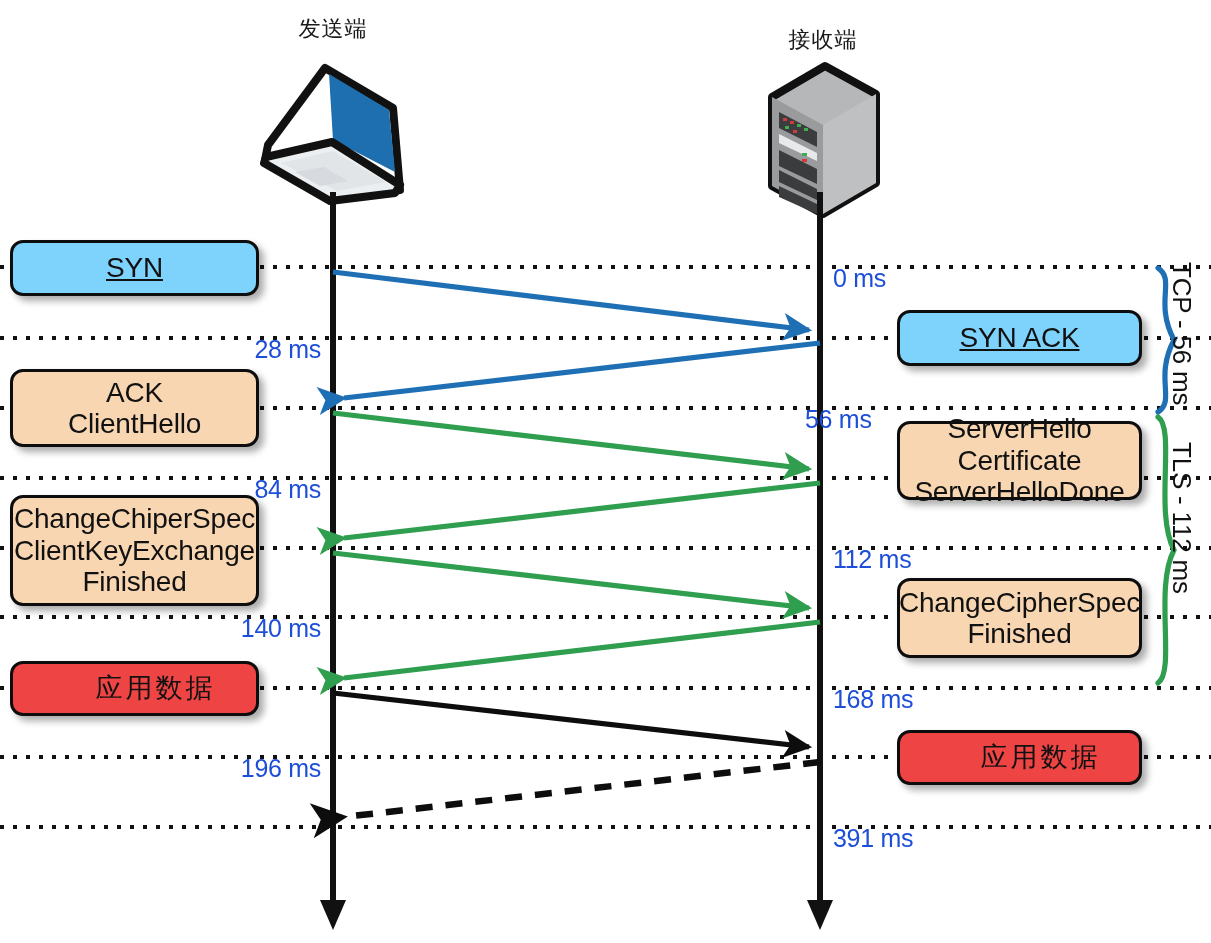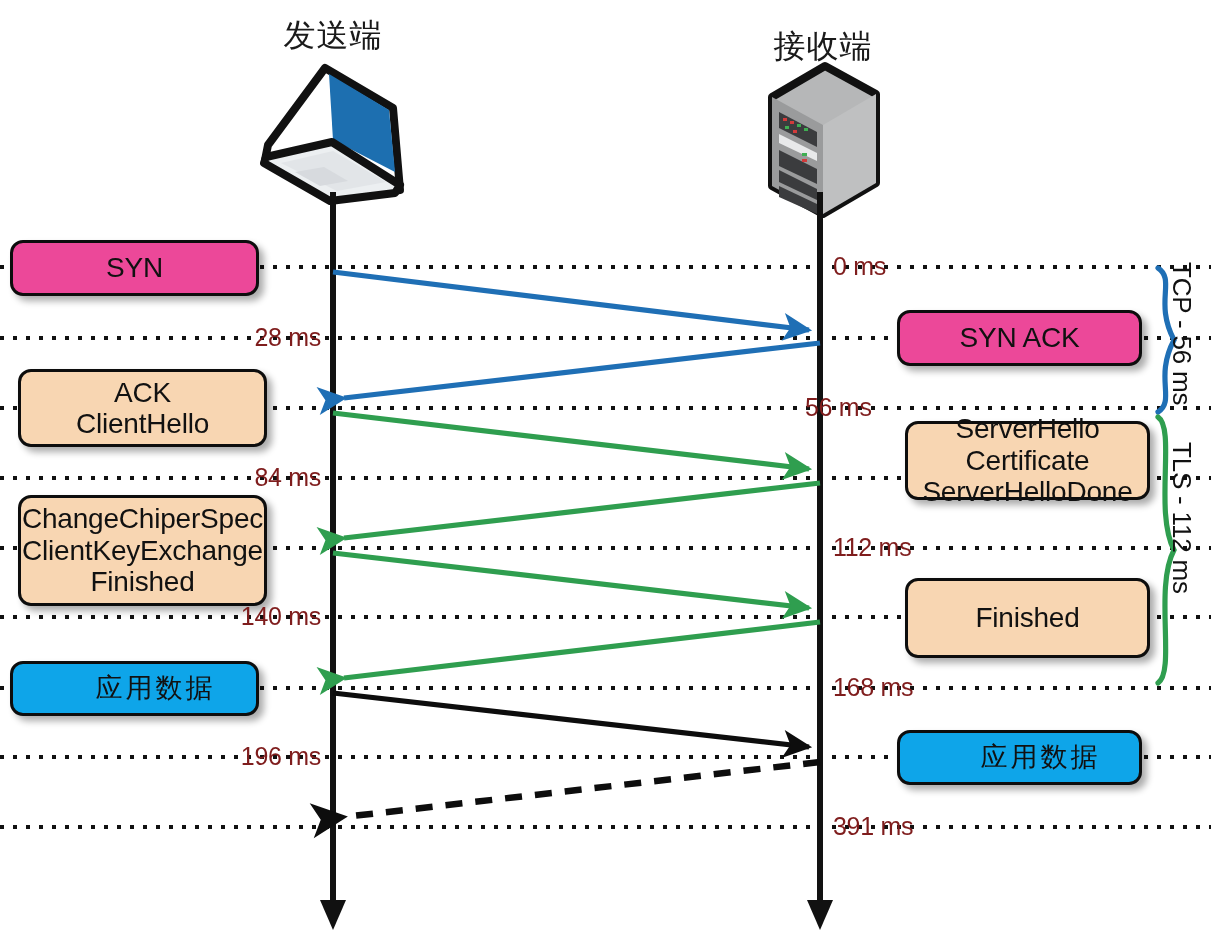--- a/index.html
+++ b/index.html
@@ -23,21 +23,21 @@
     left: 0;
     top: 0;
     width: 1211px;
     height: 943px;
   }
 
   
   .endpoint-title {
     position: absolute;
     font-family: "DejaVu Serif", "Liberation Serif", serif;
-    font-size: 32px;
+    font-size: 22px;
     color: #1a1a1a;
     letter-spacing: 1px;
     white-space: nowrap;
     text-align: center;
   }
 
   
   .msg-box {
     position: absolute;
     box-sizing: border-box;
@@ -59,32 +59,33 @@
     font-size: 28px;
     font-weight: 400;
     letter-spacing: -0.2px;
     white-space: nowrap;
   }
   .msg-box.cjk .line {
     font-family: "DejaVu Serif", "Liberation Serif", serif;
     font-size: 27px;
     letter-spacing: 3px;
   }
-  .fill-blue   { background: #ec4899; }
-  .fill-orange { background: #f8d6b2; margin-left: 8px; }
-  .fill-gray   { background: #0ea5e9; padding-left: 48px; }
+  .fill-blue   { background: #7dd3fc; text-decoration: underline; }
+  .fill-orange { background: #f8d6b2; }
+  .fill-gray   { background: #ef4444; padding-left: 48px; }
 
   
   .time-label {
     position: absolute;
     font-family: "Liberation Sans", "DejaVu Sans", sans-serif;
     font-size: 25px;
-    color: #7f1d1d;
+    color: #1d4ed8;
     white-space: nowrap;
     letter-spacing: -0.3px;
+    margin-top: 12px;
   }
   .time-label.right { text-align: left; }
   .time-label.left  { text-align: right; }
 
   
   .phase-label {
     position: absolute;
     font-family: "Liberation Sans", "DejaVu Sans", sans-serif;
     font-size: 26px;
     color: #111111;
@@ -206,20 +207,21 @@
         <span class="line">ServerHello</span>
         <span class="line">Certificate</span>
         <span class="line">ServerHelloDone</span>
       </div>
       <div class="msg-box fill-orange" style="left: 10px; top: 495px; width: 249px; height: 111px;">
         <span class="line">ChangeChiperSpec</span>
         <span class="line">ClientKeyExchange</span>
         <span class="line">Finished</span>
       </div>
       <div class="msg-box fill-orange" style="left: 897px; top: 578px; width: 245px; height: 80px;">
+        <span class="line">ChangeCipherSpec</span>
         <span class="line">Finished</span>
       </div>
       <div class="msg-box fill-gray cjk" style="left: 10px; top: 661px; width: 249px; height: 55px;">
         <span class="line">应用数据</span>
       </div>
       <div class="msg-box fill-gray cjk" style="left: 897px; top: 730px; width: 245px; height: 55px;">
         <span class="line">应用数据</span>
       </div>
     </div>
   <div id="times-layer">

